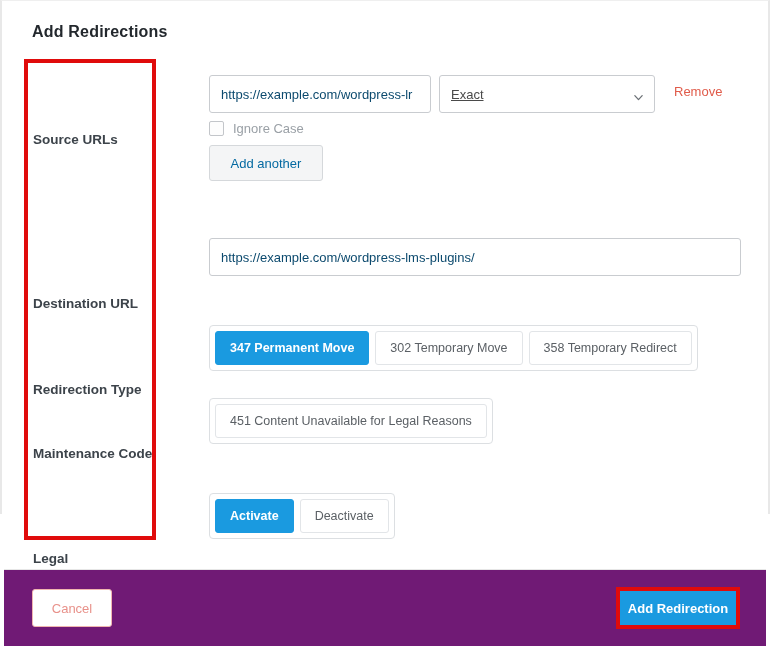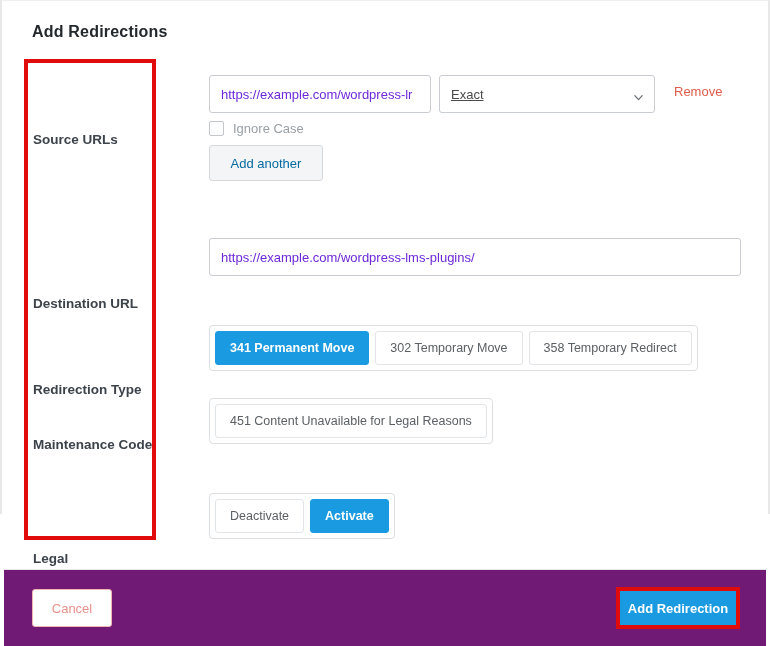--- a/index.html
+++ b/index.html
@@ -63,33 +63,33 @@
     position: absolute;
     left: 31px;
     font-size: 13.5px;
     font-weight: bold;
     color: #3c434a;
     white-space: nowrap;
   }
   .lbl-source       { top: 75px; }
   .lbl-destination  { top: 239px; }
   .lbl-type         { top: 325px; }
-  .lbl-maintenance  { top: 380px; }
+  .lbl-maintenance  { top: 389px; }
   .lbl-status       { top: 494px; }
 
   
   .control-col { position: absolute; left: 207px; }
 
   .text-input {
     box-sizing: border-box;
     height: 38px;
     padding: 0 11px;
     font-size: 13px;
     font-family: "Liberation Sans", sans-serif;
-    color: #6d28d9;
+    color: #0c4a6e;
     background: #ffffff;
     border: 1px solid #c9ccd0;
     border-radius: 3px;
     outline: none;
   }
   .text-input::placeholder { color: #8a8f94; }
 
   #source-url-input {
     top: 18px;
     width: 222px;
@@ -289,32 +289,32 @@
     <div id="ignore-case-row" class="control-col">
       <span id="ignore-case-checkbox"></span>
       <span id="ignore-case-label">Ignore Case</span>
     </div>
 
     <button id="add-another-button" class="control-col">Add another</button>
 
     <input id="destination-url-input" class="control-col text-input" type="text" value="https://example.com/wordpress-lms-plugins/" style="">
 
     <div id="redirection-type-group" class="control-col btn-group">
-      <div class="seg-btn active">341 Permanent Move</div>
+      <div class="seg-btn active">347 Permanent Move</div>
       <div class="seg-btn">302 Temporary Move</div>
       <div class="seg-btn">358 Temporary Redirect</div>
     </div>
 
     <div id="maintenance-code-group" class="control-col btn-group">
       <div class="seg-btn">451 Content Unavailable for Legal Reasons</div>
     </div>
 
     <div id="status-group" class="control-col btn-group">
+      <div class="seg-btn active">Activate</div>
       <div class="seg-btn">Deactivate</div>
-      <div class="seg-btn active">Activate</div>
     </div>
 
   </div>
 
   <div id="form-footer">
     <button id="cancel-button">Cancel</button>
     <div id="add-redirection-annotation"></div>
     <button id="add-redirection-button">Add Redirection</button>
   </div>
 

